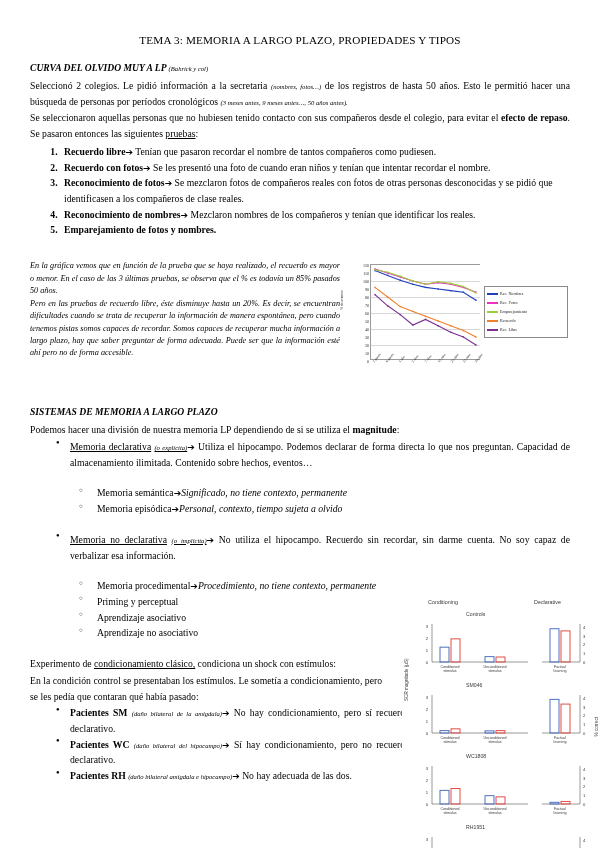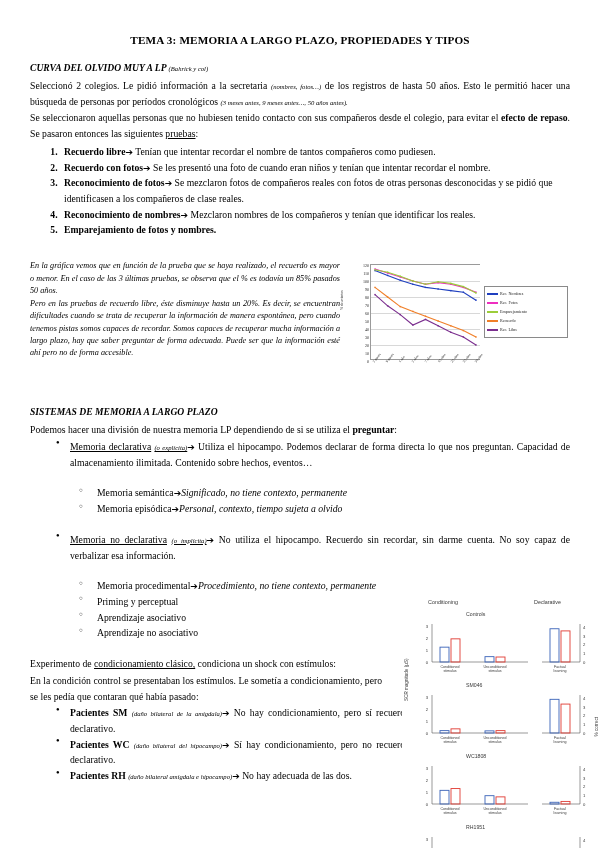--- a/index.html
+++ b/index.html
@@ -14,21 +14,21 @@
     position: relative;
   }
   .page {
     width: 600px;
     height: 848px;
     padding: 30px 30px 10px 30px;
     position: relative;
   }
   h1.doc-title {
     font-size: 11.2px;
-    font-weight: bold;
+    font-weight: normal;
     text-align: center;
     margin: 4px 0 16px 0;
     letter-spacing: 0.15px;
     font-family: "Liberation Serif", serif;
   }
   .sec-head {
     font-size: 9.6px;
     font-weight: bold;
     font-style: italic;
     margin: 0 0 5px 0;
@@ -243,21 +243,21 @@
   <div class="sec-head">
     <span>CURVA DEL OLVIDO MUY A LP</span>
     <span class="tiny">(Bahrick y col)</span>
   </div>
 
   <p class="body"><span>Seleccionó 2 colegios. Le pidió información a la secretaria </span><span class="tiny">(nombres, fotos…)</span><span> de los registros de hasta 50 años. Esto le permitió hacer una búsqueda de personas por períodos cronológicos </span><span class="tiny">(3 meses antes, 9 meses antes…, 50 años antes).</span></p>
 
   <p class="body"><span>Se seleccionaron aquellas personas que no hubiesen tenido contacto con sus compañeros desde el colegio, para evitar el </span><b>efecto de repaso</b><span>. Se pasaron entonces las siguientes </span><u>pruebas</u><span>:</span></p>
 
   <ol class="numlist">
-    <li><b>Recuerdo libre</b><span class="arrow">➔</span><span> Tenían que intentar recordar el nombre de tantos compañeros como pudiesen.</span></li>
+    <li><b>Recuerdo libre</b><span class="arrow">➔</span><span> Tenían que pasaron recordar el nombre de tantos compañeros como pudiesen.</span></li>
     <li><b>Recuerdo con fotos</b><span class="arrow">➔</span><span> Se les presentó una foto de cuando eran niños y tenían que intentar recordar el nombre.</span></li>
     <li><b>Reconocimiento de fotos</b><span class="arrow">➔</span><span> Se mezclaron fotos de compañeros reales con fotos de otras personas desconocidas y se pidió que identificasen a los compañeros de clase reales.</span></li>
     <li><b>Reconocimiento de nombres</b><span class="arrow">➔</span><span> Mezclaron nombres de los compañeros y tenían que identificar los reales.</span></li>
     <li><b>Emparejamiento de fotos y nombres.</b><span></span></li>
   </ol>
 
   <div class="row-chart1">
     <div class="italblock">
       <p>En la gráfica vemos que en función de la prueba que se haya realizado, el recuerdo es mayor o menor. En el caso de las 3 últimas pruebas, se observa que el % es todavía un 85% pasados 50 años.</p>
       <p>Pero en las pruebas de recuerdo libre, éste disminuye hasta un 20%. Es decir, se encuentran dificultades cuando se trata de recuperar la información de manera espontánea, pero cuando tenemos pistas somos capaces de recordar. Somos capaces de recuperar mucha información a largo plazo, hay que saber preguntar de forma adecuada. Puede ser que la información esté ahí pero no de forma accesible.</p>
@@ -375,21 +375,21 @@
         <div class="c1-legrow">
             <span class="c1-swatch" style="background:#7b2f8f"></span>
             <span class="c1-legtxt">Rec. Libre</span>
           </div>
       </div>
     </div>
   </div>
 
   <div class="sec-head" style="margin-top:14px">SISTEMAS DE MEMORIA A LARGO PLAZO</div>
 
-  <p class="body"><span>Podemos hacer una división de nuestra memoria LP dependiendo de si se utiliza el </span><b>preguntar</b><span>:</span></p>
+  <p class="body"><span>Podemos hacer una división de nuestra memoria LP dependiendo de si se utiliza el </span><b>magnitude</b><span>:</span></p>
 
   <ul class="bul">
     <li><u>Memoria declarativa</u> <u class="tiny">(o explícita)</u><span class="arrow">➔</span><span> Utiliza el hipocampo. Podemos declarar de forma directa lo que nos preguntan. Capacidad de almacenamiento ilimitada. Contenido sobre hechos, eventos…</span></li>
   </ul>
   <ul class="sub">
     <li><span>Memoria semántica</span><span class="arrow">➔</span><i>Significado, no tiene contexto, permanente</i></li>
     <li><span>Memoria episódica</span><span class="arrow">➔</span><i>Personal, contexto, tiempo sujeta a olvido</i></li>
   </ul>
 
   <ul class="bul">

